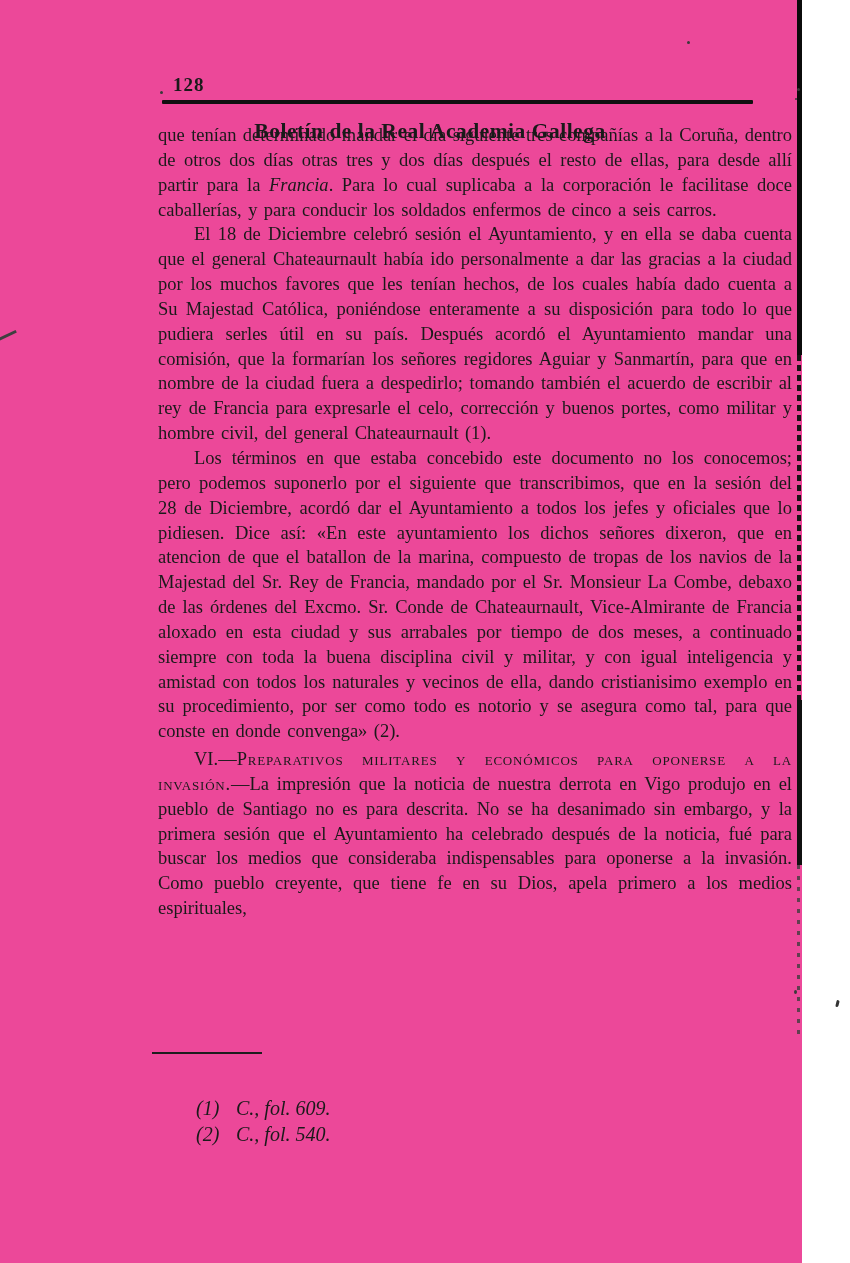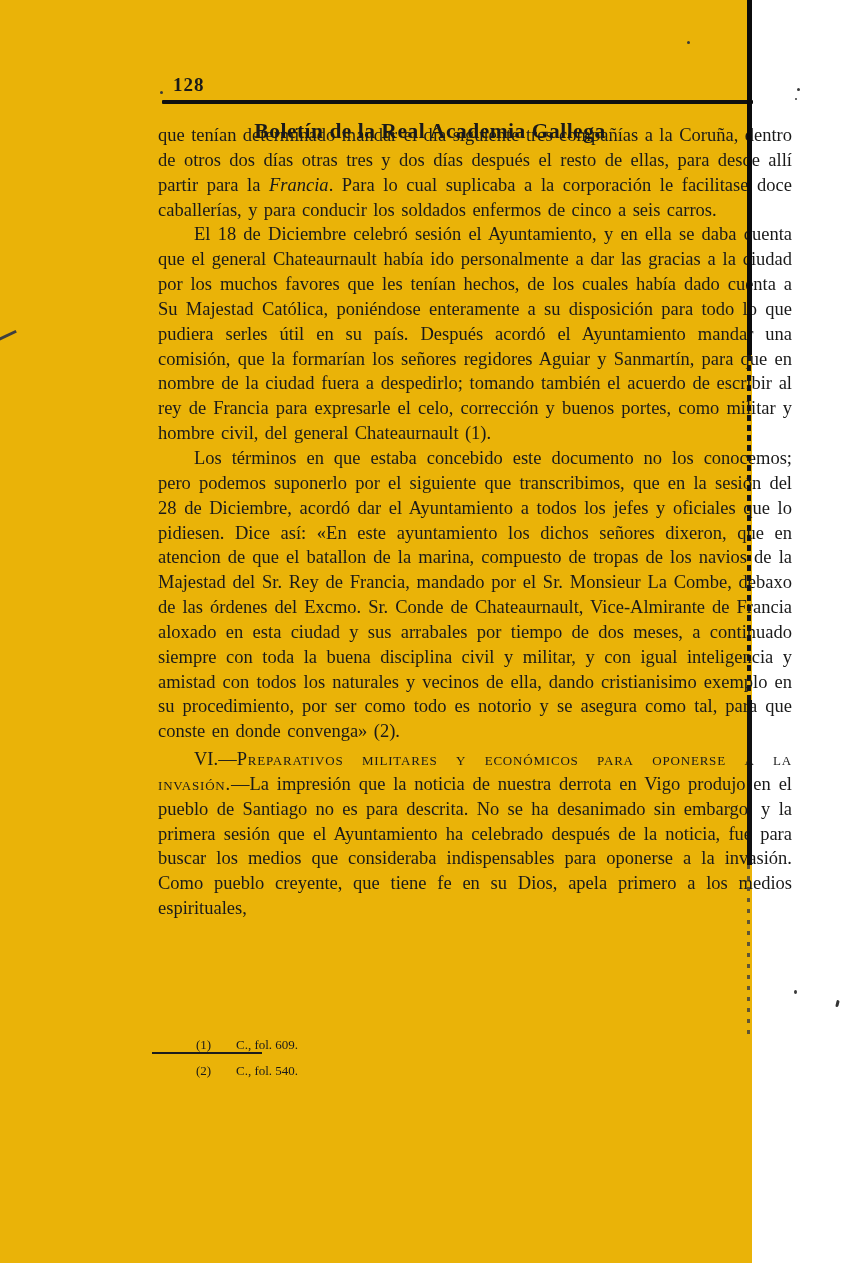--- a/index.html
+++ b/index.html
@@ -5,23 +5,22 @@
   html, body {
     margin: 0; padding: 0;
     width: 850px; height: 1263px;
     background: #ffffff;
     font-family: "Liberation Serif", "DejaVu Serif", serif;
     color: #1a1a1a;
     overflow: hidden;
   }
   .page {
     position: relative;
-    width: 736px; height: 1263px;
-    background: #eab308;
-    padding-left: 16px;
+    width: 802px; height: 1263px;
+    background: #ec4899;
   }
   
   .page-number {
     position: absolute; left: 173px; top: 74px;
     font-size: 19px; font-weight: bold; letter-spacing: 1px;
   }
   .page-title {
     position: absolute; left: 130px; top: 71px; width: 600px;
     text-align: center;
     font-size: 21.5px; font-weight: bold; letter-spacing: 0.5px; margin-top: 48px;
@@ -41,22 +40,22 @@
   .para.indent { text-indent: 36px; }
   .para.heading-para { margin-top: 3px; }
   .seg-italic { font-style: italic; }
   .seg-smallcaps { font-variant: small-caps; letter-spacing: 0.8px; }
   
   .footnote-rule {
     position: absolute; left: 152px; top: 1052px;
     width: 110px; height: 2px; background: #1d1d1d;
   }
   .footnotes {
-    position: absolute; left: 196px; top: 1032px;
-    font-size: 13px; line-height: 25.5px;
+    position: absolute; left: 196px; top: 1096px;
+    font-size: 20px; line-height: 25.5px; font-style: italic;
   }
   .fn-marker { display: inline-block; width: 40px; }
   
   .artifact { position: absolute; pointer-events: none; }
   .edge-shadow-a { right: 0; top: 0; width: 5px; height: 355px; background: #0b0b0b; }
   .edge-shadow-b {
     right: 1px; top: 355px; width: 4px; height: 345px;
     background: repeating-linear-gradient(to bottom, #161616 0 6px, transparent 6px 10px);
   }
   .edge-shadow-c { right: 0; top: 700px; width: 5px; height: 165px; background: #101010; }

